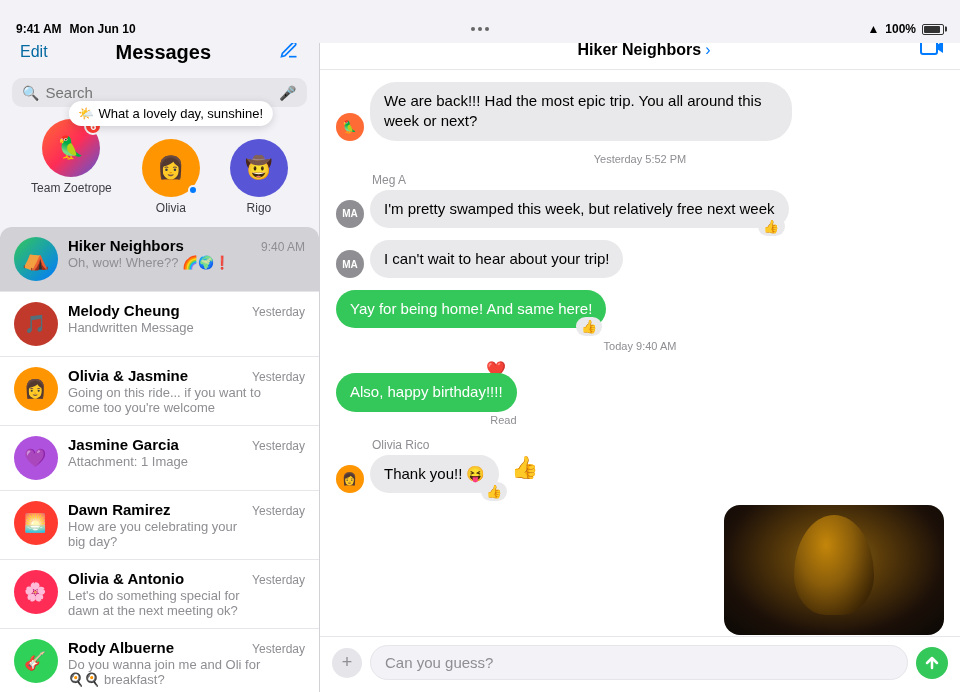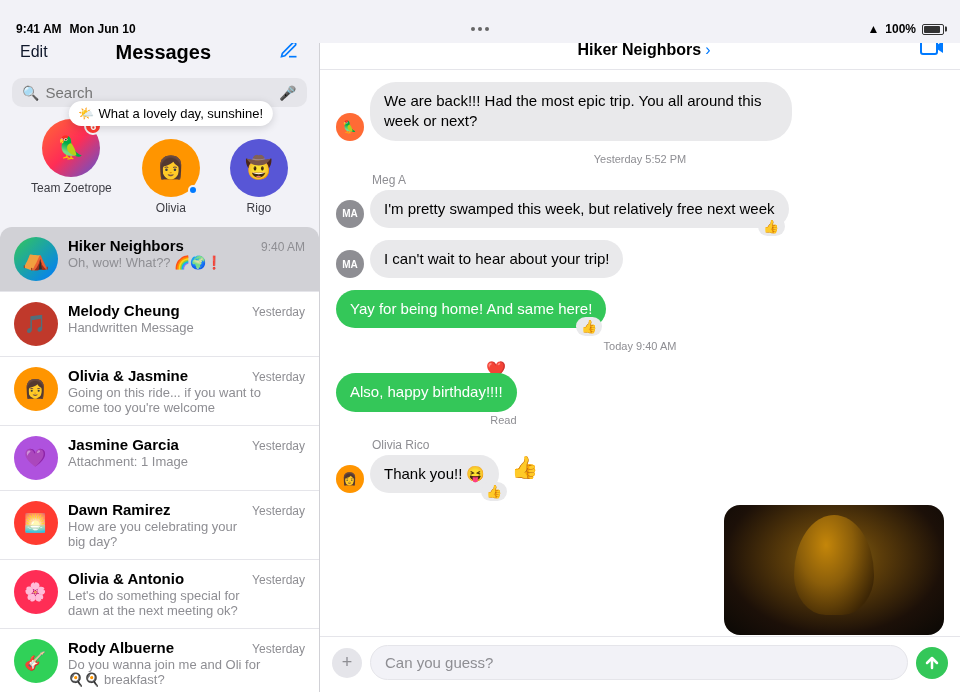--- a/index.html
+++ b/index.html
@@ -53,21 +53,21 @@
       justify-content: space-between;
     }
     .sidebar-title {
       font-size: 20px;
       font-weight: 700;
       color: #000;
       text-align: center;
       flex: 1;
     }
     .header-btn {
-      color: #0f172a;
+      color: #0369a1;
       font-size: 16px;
       cursor: pointer;
       background: none;
       border: none;
       padding: 4px;
     }
     .compose-icon {
       width: 20px;
       height: 20px;
     }
@@ -438,21 +438,21 @@
 
     <div class="conv-list">
 
       <div class="conv-item active">
         <div class="conv-avatar hiker">⛺</div>
         <div class="conv-body">
           <div class="conv-top">
             <span class="conv-name">Hiker Neighbors</span>
             <span class="conv-time">9:40 AM</span>
           </div>
-          <div class="conv-preview">Oh, wow! What?? 🌈🌍❗️</div>
+          <div class="conv-preview">Oh, wow! Where?? 🌈🌍❗️</div>
         </div>
       </div>
 
       <div class="conv-item">
         <div class="conv-avatar melody" style="background:#c0392b;">🎵</div>
         <div class="conv-body">
           <div class="conv-top">
             <span class="conv-name">Melody Cheung</span>
             <span class="conv-time">Yesterday</span>
           </div>

